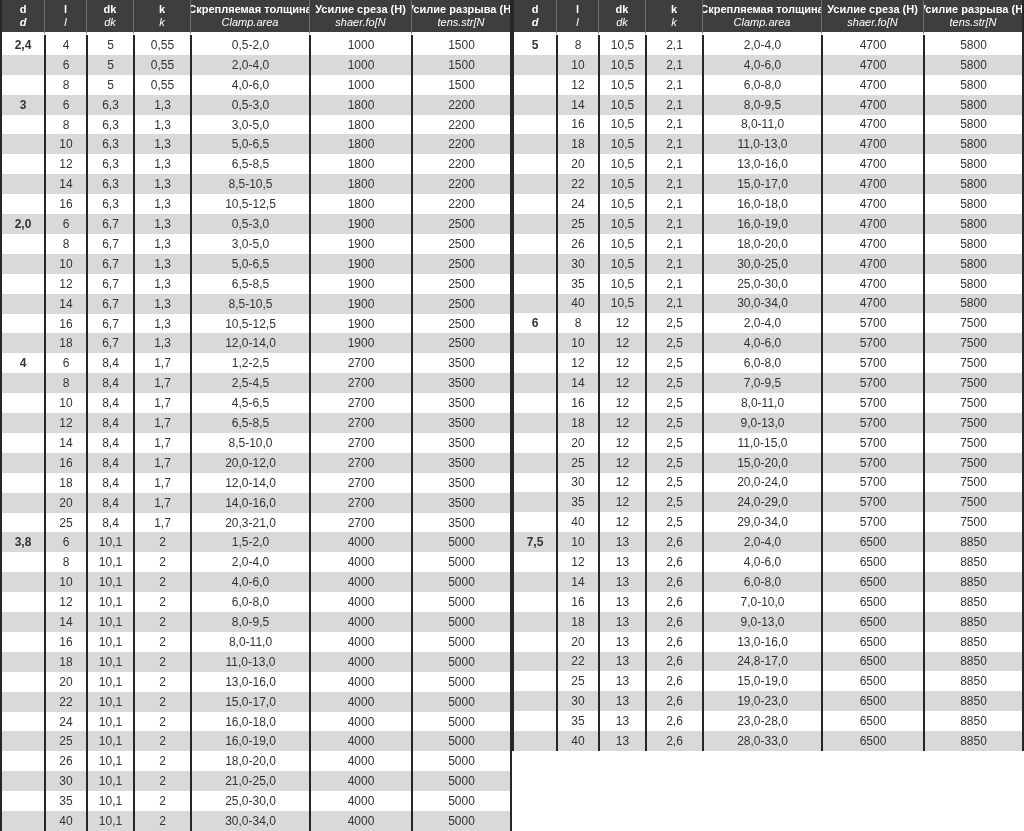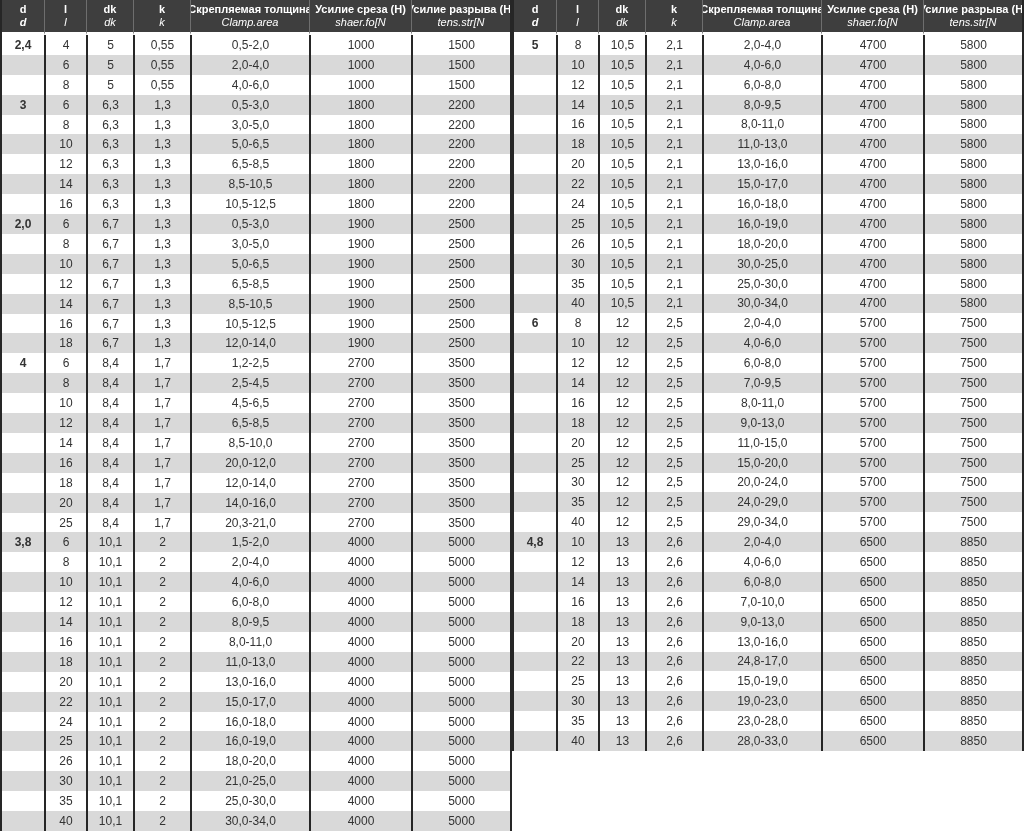--- a/index.html
+++ b/index.html
@@ -148,21 +148,21 @@
       <div class="row alt"><div class="cell"></div><div class="cell">10</div><div class="cell">12</div><div class="cell">2,5</div><div class="cell">4,0-6,0</div><div class="cell">5700</div><div class="cell">7500</div></div>
       <div class="row"><div class="cell"></div><div class="cell">12</div><div class="cell">12</div><div class="cell">2,5</div><div class="cell">6,0-8,0</div><div class="cell">5700</div><div class="cell">7500</div></div>
       <div class="row alt"><div class="cell"></div><div class="cell">14</div><div class="cell">12</div><div class="cell">2,5</div><div class="cell">7,0-9,5</div><div class="cell">5700</div><div class="cell">7500</div></div>
       <div class="row"><div class="cell"></div><div class="cell">16</div><div class="cell">12</div><div class="cell">2,5</div><div class="cell">8,0-11,0</div><div class="cell">5700</div><div class="cell">7500</div></div>
       <div class="row alt"><div class="cell"></div><div class="cell">18</div><div class="cell">12</div><div class="cell">2,5</div><div class="cell">9,0-13,0</div><div class="cell">5700</div><div class="cell">7500</div></div>
       <div class="row"><div class="cell"></div><div class="cell">20</div><div class="cell">12</div><div class="cell">2,5</div><div class="cell">11,0-15,0</div><div class="cell">5700</div><div class="cell">7500</div></div>
       <div class="row alt"><div class="cell"></div><div class="cell">25</div><div class="cell">12</div><div class="cell">2,5</div><div class="cell">15,0-20,0</div><div class="cell">5700</div><div class="cell">7500</div></div>
       <div class="row"><div class="cell"></div><div class="cell">30</div><div class="cell">12</div><div class="cell">2,5</div><div class="cell">20,0-24,0</div><div class="cell">5700</div><div class="cell">7500</div></div>
       <div class="row alt"><div class="cell"></div><div class="cell">35</div><div class="cell">12</div><div class="cell">2,5</div><div class="cell">24,0-29,0</div><div class="cell">5700</div><div class="cell">7500</div></div>
       <div class="row"><div class="cell"></div><div class="cell">40</div><div class="cell">12</div><div class="cell">2,5</div><div class="cell">29,0-34,0</div><div class="cell">5700</div><div class="cell">7500</div></div>
-      <div class="row alt"><div class="cell">4,8</div><div class="cell">10</div><div class="cell">13</div><div class="cell">2,6</div><div class="cell">2,0-4,0</div><div class="cell">6500</div><div class="cell">8850</div></div>
+      <div class="row alt"><div class="cell">7,5</div><div class="cell">10</div><div class="cell">13</div><div class="cell">2,6</div><div class="cell">2,0-4,0</div><div class="cell">6500</div><div class="cell">8850</div></div>
       <div class="row"><div class="cell"></div><div class="cell">12</div><div class="cell">13</div><div class="cell">2,6</div><div class="cell">4,0-6,0</div><div class="cell">6500</div><div class="cell">8850</div></div>
       <div class="row alt"><div class="cell"></div><div class="cell">14</div><div class="cell">13</div><div class="cell">2,6</div><div class="cell">6,0-8,0</div><div class="cell">6500</div><div class="cell">8850</div></div>
       <div class="row"><div class="cell"></div><div class="cell">16</div><div class="cell">13</div><div class="cell">2,6</div><div class="cell">7,0-10,0</div><div class="cell">6500</div><div class="cell">8850</div></div>
       <div class="row alt"><div class="cell"></div><div class="cell">18</div><div class="cell">13</div><div class="cell">2,6</div><div class="cell">9,0-13,0</div><div class="cell">6500</div><div class="cell">8850</div></div>
       <div class="row"><div class="cell"></div><div class="cell">20</div><div class="cell">13</div><div class="cell">2,6</div><div class="cell">13,0-16,0</div><div class="cell">6500</div><div class="cell">8850</div></div>
       <div class="row alt"><div class="cell"></div><div class="cell">22</div><div class="cell">13</div><div class="cell">2,6</div><div class="cell">24,8-17,0</div><div class="cell">6500</div><div class="cell">8850</div></div>
       <div class="row"><div class="cell"></div><div class="cell">25</div><div class="cell">13</div><div class="cell">2,6</div><div class="cell">15,0-19,0</div><div class="cell">6500</div><div class="cell">8850</div></div>
       <div class="row alt"><div class="cell"></div><div class="cell">30</div><div class="cell">13</div><div class="cell">2,6</div><div class="cell">19,0-23,0</div><div class="cell">6500</div><div class="cell">8850</div></div>
       <div class="row"><div class="cell"></div><div class="cell">35</div><div class="cell">13</div><div class="cell">2,6</div><div class="cell">23,0-28,0</div><div class="cell">6500</div><div class="cell">8850</div></div>
       <div class="row alt"><div class="cell"></div><div class="cell">40</div><div class="cell">13</div><div class="cell">2,6</div><div class="cell">28,0-33,0</div><div class="cell">6500</div><div class="cell">8850</div></div>

